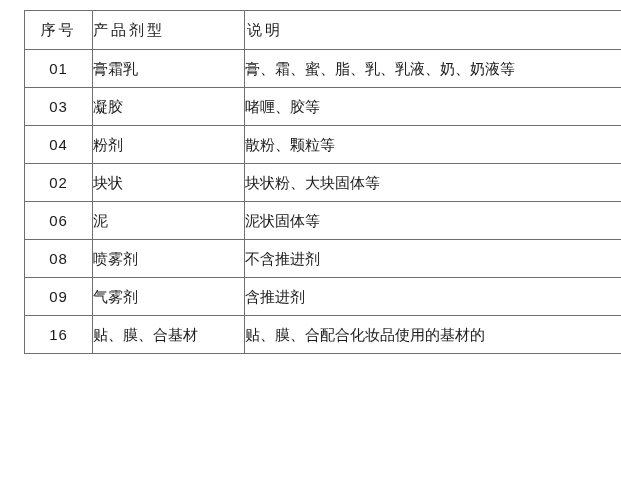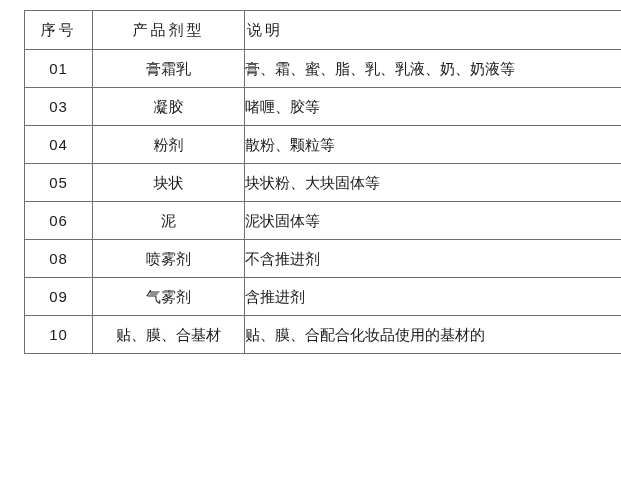--- a/index.html
+++ b/index.html
@@ -36,21 +36,20 @@
   }
   col.c-no    { width: 68px; }
   col.c-type  { width: 152px; }
   col.c-desc  { width: 380px; }
 
   td.cell-no {
     text-align: center;
     letter-spacing: 1px;
   }
   td.cell-type {
-    text-align: center;
   }
   td.cell-desc {
     text-align: left;
     padding-left: 12px;
   }
   tr.header td {
     font-weight: normal;
     height: 38px;
   }
   tr.header td.cell-no,
@@ -89,39 +88,39 @@
         <td class="cell-no">03</td>
         <td class="cell-type">凝胶</td>
         <td class="cell-desc">啫喱、胶等</td>
       </tr>
       <tr>
         <td class="cell-no">04</td>
         <td class="cell-type">粉剂</td>
         <td class="cell-desc">散粉、颗粒等</td>
       </tr>
       <tr>
-        <td class="cell-no">05</td>
+        <td class="cell-no">02</td>
         <td class="cell-type">块状</td>
         <td class="cell-desc">块状粉、大块固体等</td>
       </tr>
       <tr>
         <td class="cell-no">06</td>
         <td class="cell-type">泥</td>
         <td class="cell-desc">泥状固体等</td>
       </tr>
       <tr>
         <td class="cell-no">08</td>
         <td class="cell-type">喷雾剂</td>
         <td class="cell-desc">不含推进剂</td>
       </tr>
       <tr>
         <td class="cell-no">09</td>
         <td class="cell-type">气雾剂</td>
         <td class="cell-desc">含推进剂</td>
       </tr>
       <tr>
-        <td class="cell-no">10</td>
+        <td class="cell-no">16</td>
         <td class="cell-type">贴、膜、合基材</td>
         <td class="cell-desc">贴、膜、合配合化妆品使用的基材的</td>
       </tr>
     </tbody>
   </table>
 </div>
 
 </body></html>

